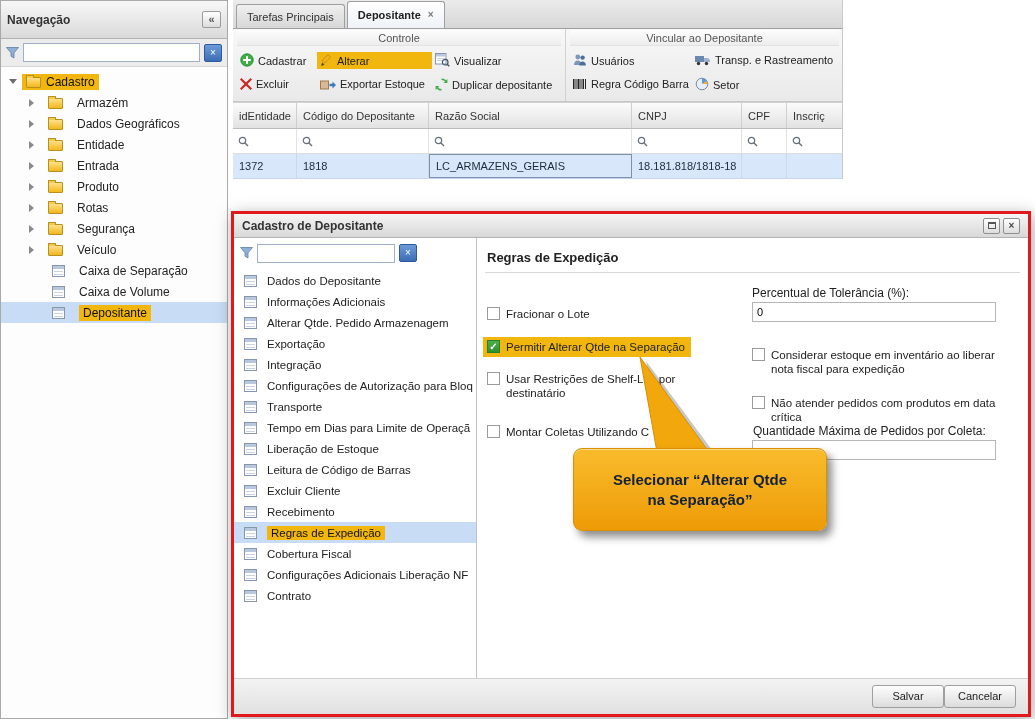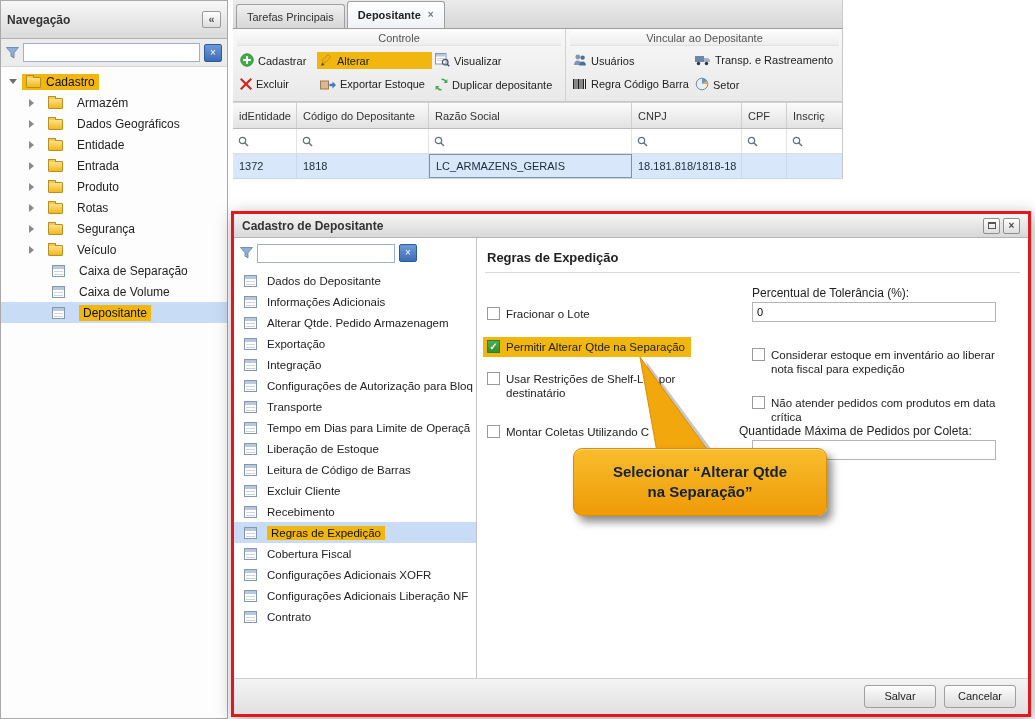--- a/index.html
+++ b/index.html
@@ -126,29 +126,29 @@
   .p-sep { position:absolute; left:8px; right:8px; top:34px; border-top:1px solid #d8d8d8; }
   .cb-row { position:absolute; display:flex; align-items:flex-start; gap:6px; font-size:11.5px; line-height:14px; cursor:pointer; }
   .cb { width:13px; height:13px; flex:none; margin-top:0; border:1px solid #9a9a9a; background:#fff;
     text-align:center; font-size:10px; line-height:11px; color:transparent; }
   .cb.checked { background:linear-gradient(#4cb04c,#2f8f2f); border-color:#2a7f2a; color:#fff; font-weight:bold; }
   .hl-row { background:#f1b70e; padding:3px 6px 3px 4px; }
   .p-label { position:absolute; font-size:12px; color:#222; }
   .p-input { position:absolute; width:244px; height:20px; border:1px solid #b5b5b5; background:#fff;
     font-size:11px; padding:0 4px; font-family:"Liberation Sans", sans-serif; }
   .callout {
-    position:absolute; left:96px; top:210px; width:254px; height:68px; z-index:5;
+    position:absolute; left:96px; top:210px; width:254px; height:83px; z-index:5;
     background:linear-gradient(#f9bc2d,#ee9b06); border:1px solid #d88f00; border-radius:9px;
     box-shadow:5px 6px 9px rgba(0,0,0,.45), inset 0 1px 0 rgba(255,255,255,.45);
     display:flex; flex-direction:column; align-items:center; justify-content:center;
     font-size:15px; font-weight:bold; color:#14213a; text-align:center; line-height:20px;
   }
   .tail-svg { position:absolute; left:0; top:0; z-index:4; pointer-events:none; }
   .m-footer {
-    height:36px; flex:none; display:flex; align-items:center; justify-content:flex-end; gap:8px; padding:0 12px;
+    height:36px; flex:none; display:flex; align-items:center; justify-content:flex-end; padding:0 12px;
     background:linear-gradient(#f3f3f3,#e1e1e1); border-top:1px solid #cfcfcf;
   }
   .btn { min-width:72px; height:23px; padding:0 12px; border:1px solid #9f9f9f; border-radius:3px;
     background:linear-gradient(#fdfdfd,#dcdcdc); font-size:11px; color:#222; line-height:21px; text-align:center; cursor:pointer; }
 </style>
 </head>
 <body>
 
 <div id="nav-panel">
   <div class="nav-header">
@@ -476,24 +476,20 @@
         <div class="m-item sel">
             <span class="ico-grid"></span>
             <span class="hl">Regras de Expedição</span>
           </div>
         <div class="m-item">
             <span class="ico-grid"></span>
             <span>Cobertura Fiscal</span>
           </div>
         <div class="m-item">
             <span class="ico-grid"></span>
-            <span>Configurações Adicionais XOFR</span>
-          </div>
-        <div class="m-item">
-            <span class="ico-grid"></span>
             <span>Configurações Adicionais Liberação NF</span>
           </div>
         <div class="m-item">
             <span class="ico-grid"></span>
             <span>Contrato</span>
           </div>
       </div>
     </div>
     <div class="m-panel">
       <div class="p-title">Regras de Expedição</div>
@@ -519,21 +515,21 @@
       <div class="p-label" style="left:275px; top:48px;">Percentual de Tolerância (%):</div>
       <input class="p-input" style="left: 275px; top: 64px;" value="0">
       <div class="cb-row" style="left:275px; top:110px; width:255px;">
         <span class="cb"></span>
         <span>Considerar estoque em inventário ao liberar nota fiscal para expedição</span>
       </div>
       <div class="cb-row" style="left:275px; top:158px; width:255px;">
         <span class="cb"></span>
         <span>Não atender pedidos com produtos em data crítica</span>
       </div>
-      <div class="p-label" style="left:262px; top:186px;">Quantidade Máxima de Pedidos por Coleta:</div>
+      <div class="p-label" style="left:276px; top:186px;">Quantidade Máxima de Pedidos por Coleta:</div>
       <input class="p-input" style="left: 275px; top: 202px;" value="">
 
       <svg class="tail-svg" width="551" height="440" viewBox="0 0 551 440">
         <polygon points="169,123 188,216 238,216" fill="rgba(0,0,0,0.22)"></polygon>
         <polygon points="163,119 180,214 232,214" fill="#f2a70d" stroke="#d88f00" stroke-width="1"></polygon>
       </svg>
       <div class="callout">
         <span>Selecionar “Alterar Qtde</span>
         <span>na Separação”</span>
       </div>

